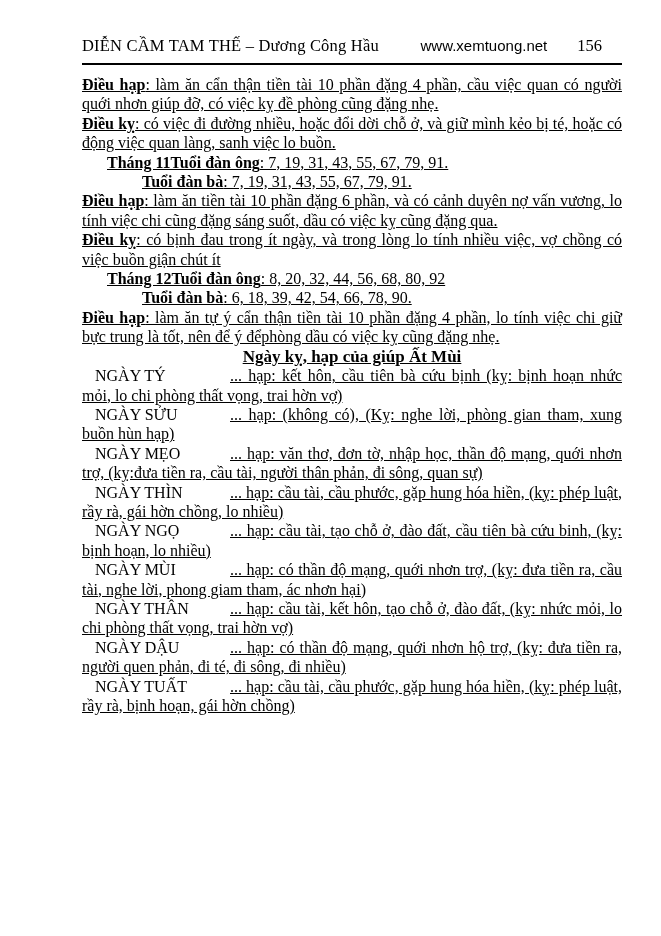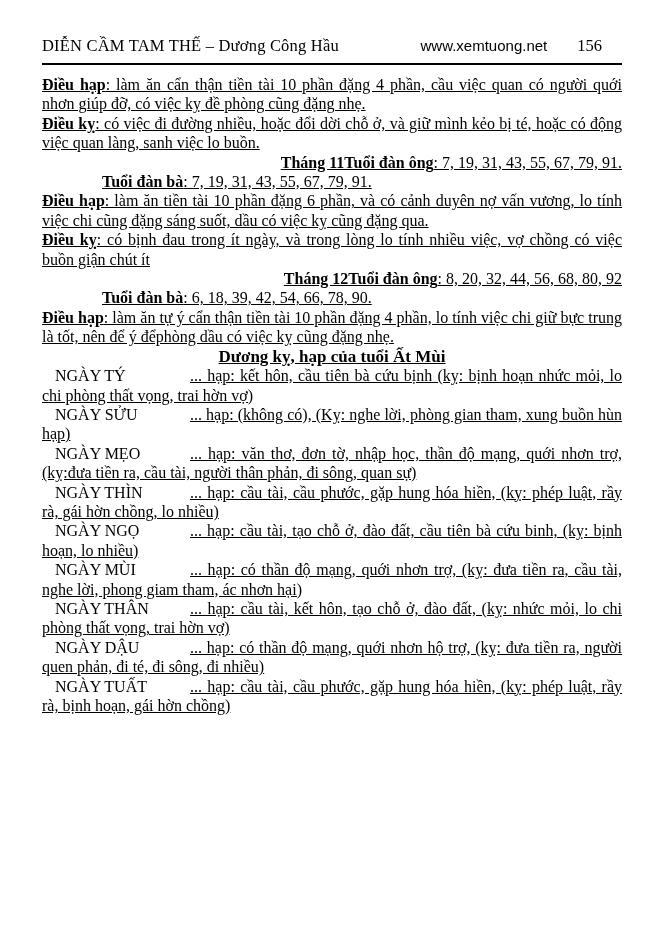--- a/index.html
+++ b/index.html
@@ -5,20 +5,21 @@
   html, body { margin: 0; padding: 0; background: #ffffff; }
   .page {
     position: relative;
     width: 661px;
     height: 768px;
     background: #ffffff;
     color: #000000;
     font-family: "Liberation Serif", "DejaVu Serif", serif;
     overflow: hidden;
     box-sizing: border-box;
+    padding-left: 40px;
   }
   .header {
     display: flex;
     align-items: baseline;
     margin: 36px 39px 0 42px;
     font-size: 16.5px;
     white-space: nowrap;
   }
   .header .title { flex: 1; letter-spacing: 0.2px; }
   .header .website {
@@ -34,21 +35,21 @@
   }
   .content {
     margin: 10px 39px 0 42px;
     font-size: 16px;
     line-height: 19.4px;
     text-align: justify;
     text-decoration: underline;
   }
   .content p { margin: 0; }
   b.lbl { font-weight: bold; }
-  .thang { text-indent: 25px; text-align: right; }
+  .thang { text-indent: 25px; text-align: left; }
   .tuoi  { text-indent: 60px; text-align: left; }
   .section-heading {
     margin: 0;
     font-size: 17px;
     font-weight: bold;
     text-align: center;
     line-height: 19.4px;
   }
   .day { text-indent: 13px; }
   .day .day-name { display: inline-block; width: 135px; text-indent: 0; }
@@ -70,21 +71,21 @@
     <p class="para"><b class="lbl">Điều hạp</b><span>: làm ăn cẩn thận tiền tài 10 phần đặng 4 phần,  cầu việc quan có người quới nhơn giúp đỡ, có việc kỵ đề phòng cũng đặng nhẹ.</span></p>
     <p class="para"><b class="lbl">Điều kỵ</b><span>: có việc đi đường nhiều, hoặc đổi dời chỗ ở, và giữ mình kẻo bị té, hoặc có động việc quan làng, sanh việc lo buồn.</span></p>
     <p class="thang"><b class="lbl">Tháng 11Tuổi đàn ông</b><span>: 7, 19, 31, 43, 55, 67, 79, 91.</span></p>
     <p class="tuoi"><b class="lbl">Tuổi đàn bà</b><span>: 7, 19, 31, 43, 55, 67, 79, 91.</span></p>
     <p class="para"><b class="lbl">Điều hạp</b><span>: làm ăn tiền tài 10 phần đặng 6 phần, và có cảnh duyên nợ vấn vương, lo tính việc chi cũng đặng sáng suốt, dầu có việc kỵ cũng đặng qua.</span></p>
     <p class="para"><b class="lbl">Điều kỵ</b><span>: có bịnh đau trong ít ngày, và trong lòng lo tính nhiều việc, vợ chồng có việc buồn giận chút ít</span></p>
     <p class="thang"><b class="lbl">Tháng 12Tuổi đàn ông</b><span>: 8, 20, 32, 44, 56, 68, 80, 92</span></p>
     <p class="tuoi"><b class="lbl">Tuổi đàn bà</b><span>: 6, 18, 39, 42, 54, 66, 78, 90.</span></p>
     <p class="para"><b class="lbl">Điều hạp</b><span>: làm ăn tự ý cẩn thận tiền tài 10 phần đặng 4 phần, lo tính việc chi giữ bực trung là tốt, nên để ý đểphòng dầu có việc kỵ cũng đặng nhẹ.</span></p>
 
-    <p class="section-heading">Dương kỵ, hạp của tuổi Ất Mùi</p>
+    <p class="section-heading">Ngày kỵ, hạp của giúp Ất Mùi</p>
 
     <p class="day"><span class="day-name">NGÀY TÝ</span><span>...  hạp: kết hôn, cầu tiên bà cứu bịnh (kỵ: bịnh hoạn nhức mỏi, lo chi phòng thất vọng, trai hờn vợ)</span></p>
     <p class="day"><span class="day-name">NGÀY SỬU</span><span>...  hạp: (không có), (Kỵ: nghe lời, phòng gian tham, xung buồn hùn hạp)</span></p>
     <p class="day"><span class="day-name">NGÀY MẸO</span><span>...  hạp: văn thơ, đơn tờ, nhập học, thần độ mạng, quới nhơn trợ, (kỵ:đưa tiền ra, cầu tài, người thân phản, đi sông, quan sự)</span></p>
     <p class="day"><span class="day-name">NGÀY THÌN</span><span>...  hạp: cầu tài, cầu phước, gặp hung hóa hiền, (kỵ: phép luật, rầy rà, gái hờn chồng, lo nhiều)</span></p>
     <p class="day"><span class="day-name">NGÀY NGỌ</span><span>...  hạp: cầu tài, tạo chỗ ở, đào đất, cầu tiên bà cứu binh, (kỵ: bịnh hoạn, lo nhiều)</span></p>
     <p class="day"><span class="day-name">NGÀY MÙI</span><span>...  hạp: có thần độ mạng, quới nhơn trợ, (kỵ: đưa tiền ra, cầu tài, nghe lời, phong giam tham, ác nhơn hại)</span></p>
     <p class="day"><span class="day-name">NGÀY THÂN</span><span>...  hạp: cầu tài, kết hôn, tạo chỗ ở, đào đất, (kỵ: nhức mỏi, lo chi phòng thất vọng, trai hờn vợ)</span></p>
     <p class="day"><span class="day-name">NGÀY DẬU</span><span>...  hạp: có thần độ mạng, quới nhơn hộ trợ, (kỵ: đưa tiền ra, người quen phản, đi té, đi sông, đi nhiều)</span></p>
     <p class="day"><span class="day-name">NGÀY TUẤT</span><span>...  hạp: cầu tài, cầu phước, gặp hung hóa hiền, (kỵ: phép luật, rầy rà, bịnh hoạn, gái hờn chồng)</span></p>

